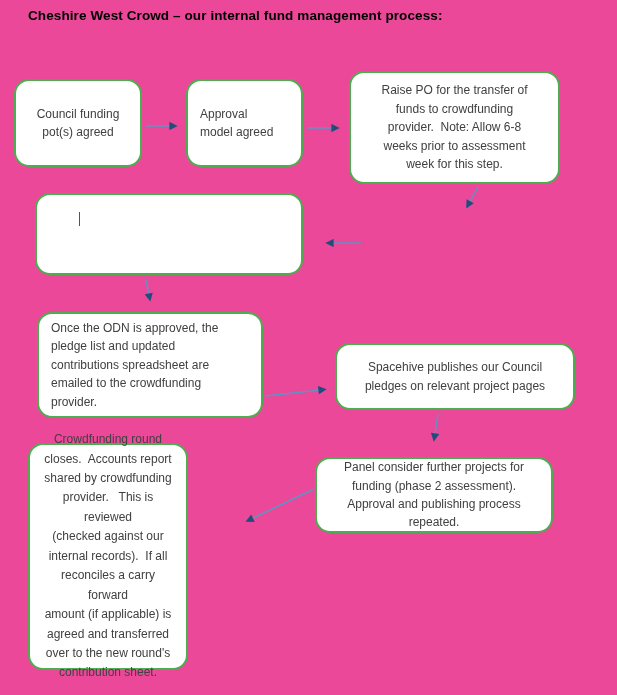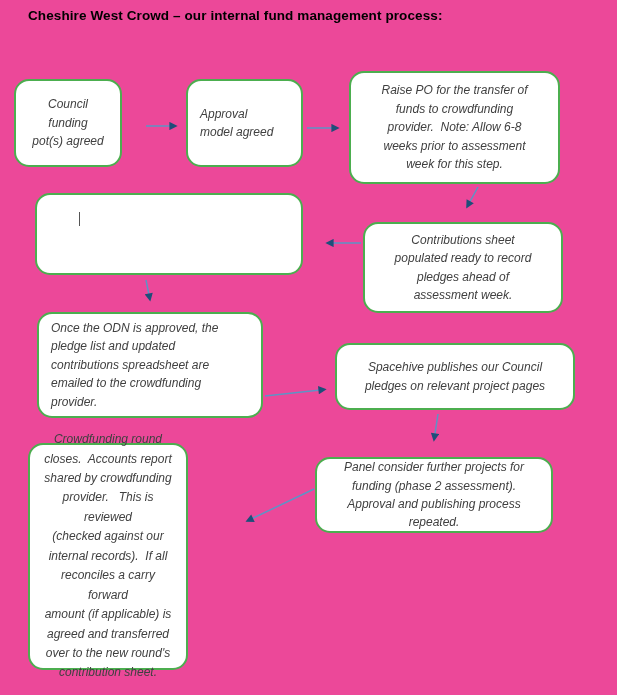--- a/index.html
+++ b/index.html
@@ -19,25 +19,25 @@
     position:absolute;
     border:2px solid var(--box-border,#4cae4f);
     border-radius:15px;
     background:#ffffff;
     color:var(--text-color,#404040);
     font-size:12px;line-height:1.54;
     display:flex;align-items:center;justify-content:center;
     box-sizing:border-box;
     padding:8px 12px;
   }
-  .box .txt{white-space:pre-wrap;width:100%;font-style:italic;}
+  .box .txt{white-space:pre-wrap;width:100%;}
   .box.center .txt{text-align:center;}
   .box.left .txt{text-align:left;}
   
-  #b1{left:14px;top:79px;width:108px;height:88px;}
+  #b1{left:14px;top:79px;width:128px;height:88px;}
   #b2{left:186px;top:79px;width:117px;height:88px;}
   #b3{left:349px;top:71px;width:211px;height:113px;}
   #b4{left:363px;top:222px;width:200px;height:91px;}
   #b5{left:35px;top:193px;width:268px;height:82px;}
   #b6{left:37px;top:312px;width:226px;height:106px;}
   #b7{left:335px;top:343px;width:240px;height:67px;}
   #b8{left:315px;top:457px;width:238px;height:76px;}
   #b9{left:28px;top:443px;width:160px;height:227px;line-height:1.62;}
   .cursor-mark{
     position:absolute;left:42px;top:17px;width:1px;height:14px;
@@ -81,26 +81,20 @@
   </div>
 
   <div id="b3" class="box center">
     <div class="txt">Raise PO for the transfer of
 funds to crowdfunding
 provider.  Note: Allow 6-8
 weeks prior to assessment
 week for this step.</div>
   </div>
 
-  <div id="b4" class="box center">
-    <div class="txt">Contributions sheet
-populated ready to record
-pledges ahead of
-assessment week.</div>
-  </div>
 
   <div id="b5" class="box left">
     <div class="cursor-mark"></div>
   </div>
 
   <div id="b7" class="box center">
     <div class="txt">Spacehive publishes our Council
 pledges on relevant project pages</div>
   </div>
 

